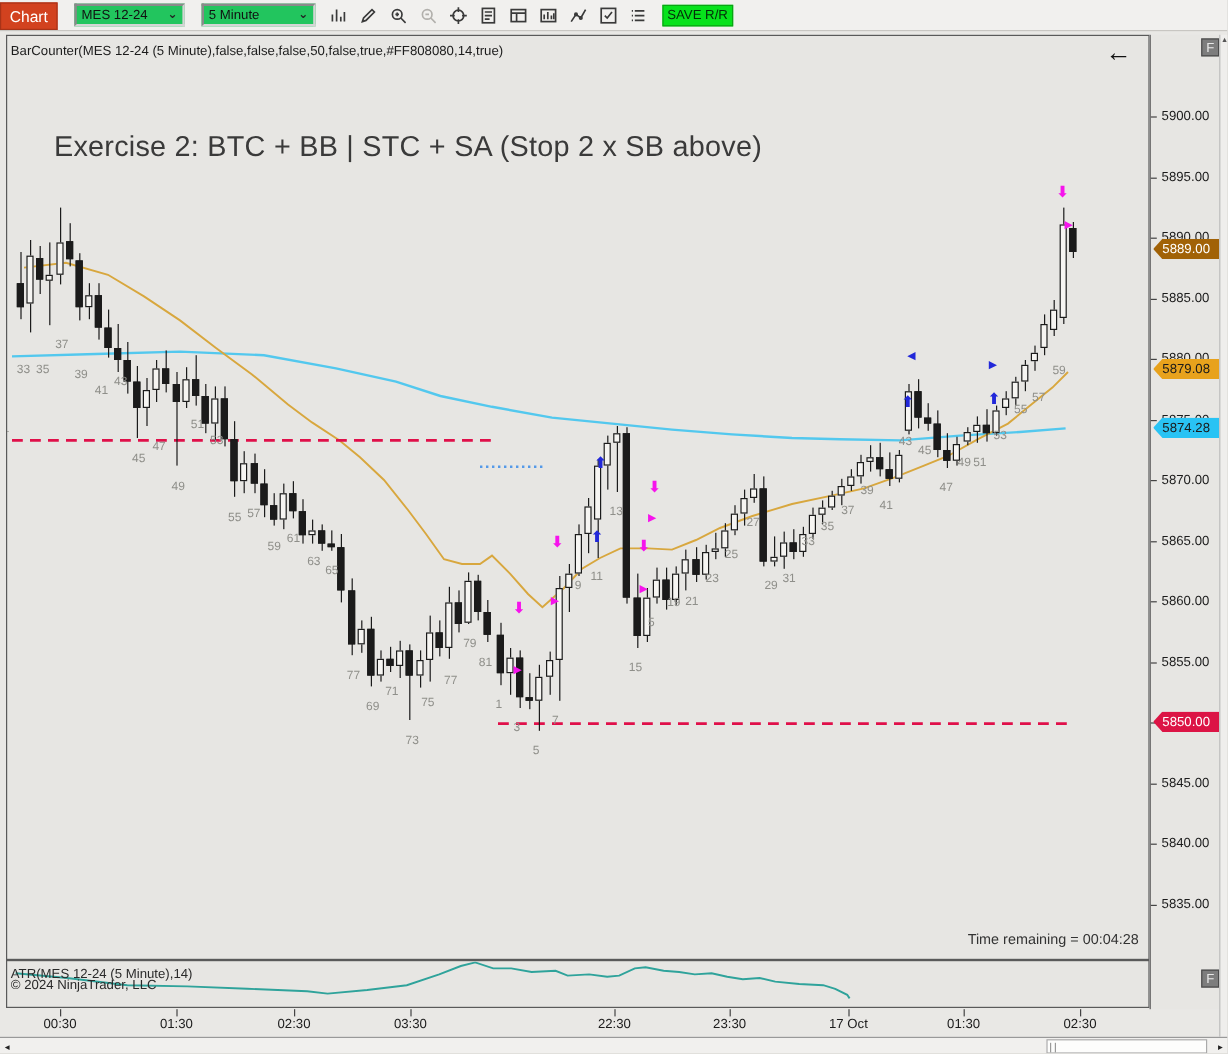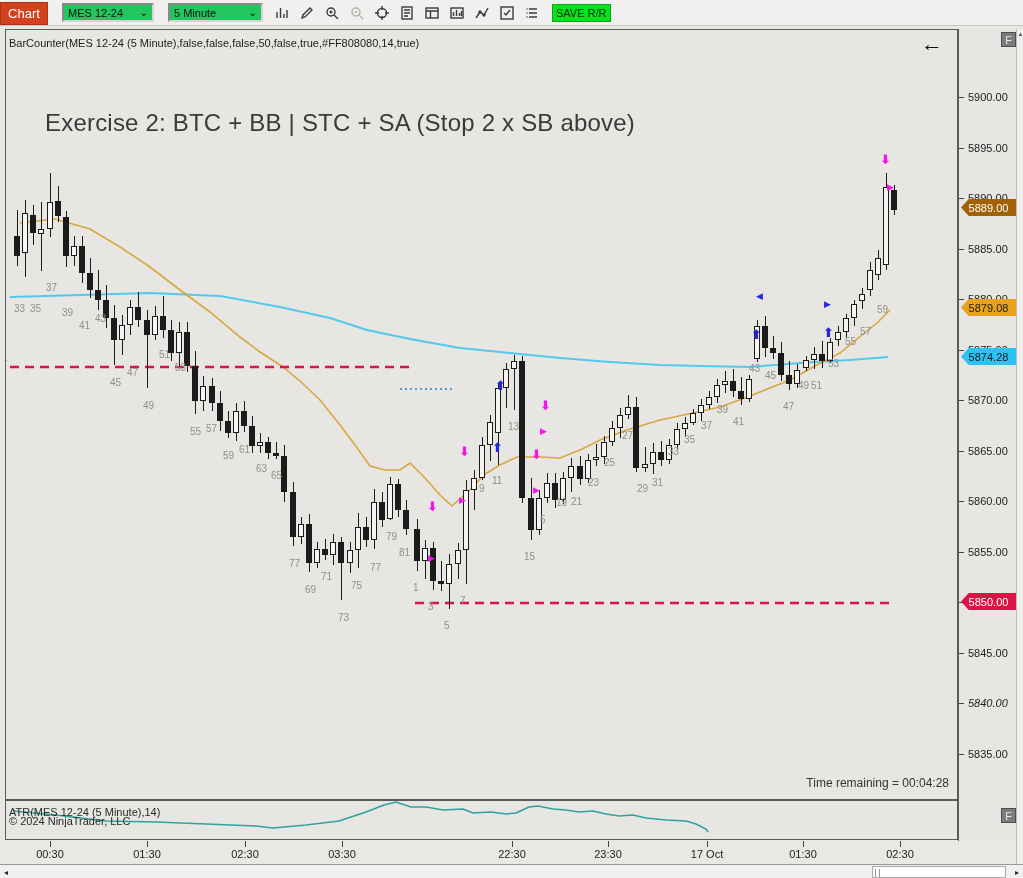--- a/index.html
+++ b/index.html
@@ -499,21 +499,21 @@
       <div class="paxis-label" style="top: 416px;">5865.00</div>
       <div class="paxis-tick" style="top: 472px;"></div>
       <div class="paxis-label" style="top: 466px;">5860.00</div>
       <div class="paxis-tick" style="top: 523px;"></div>
       <div class="paxis-label" style="top: 517px;">5855.00</div>
       <div class="paxis-tick" style="top: 573px;"></div>
       <div class="paxis-label" style="top: 567px;">5850.00</div>
       <div class="paxis-tick" style="top: 624px;"></div>
       <div class="paxis-label" style="top: 618px;">5845.00</div>
       <div class="paxis-tick" style="top: 674px;"></div>
-      <div class="paxis-label" style="top: 668px; font-style: italic;">5840.00</div>
+      <div class="paxis-label" style="top: 668px;">5840.00</div>
       <div class="paxis-tick" style="top: 725px;"></div>
       <div class="paxis-label" style="top: 719px;">5835.00</div>
       <div class="pmarker" style="top: 170px; background: #a16207; color: rgb(255, 255, 255);">5889.00</div>
       <div class="pmarker" style="top: 270px; background: rgb(232, 162, 28); color: rgb(27, 27, 27);">5879.08</div>
       <div class="pmarker" style="top: 319px; background: rgb(41, 195, 244); color: rgb(27, 27, 27);">5874.28</div>
       <div class="pmarker" style="top: 564px; background: rgb(220, 20, 69); color: rgb(255, 255, 255);">5850.00</div>
     </div>
 
   <div class="vscroll">
     <div class="up">▲</div>

